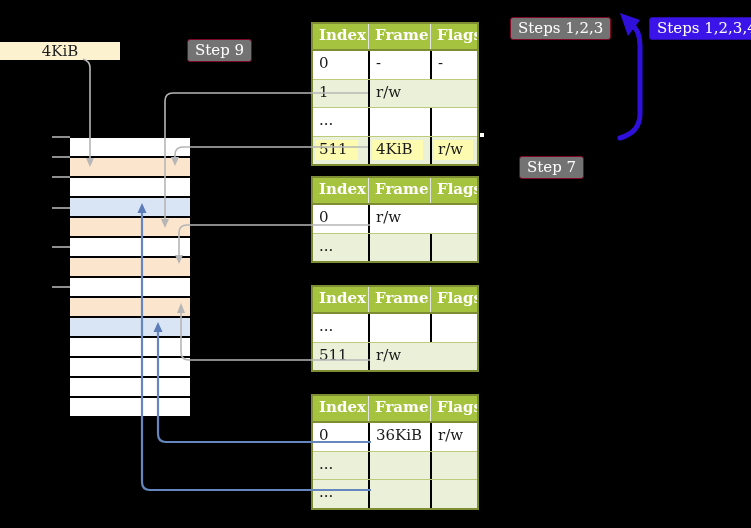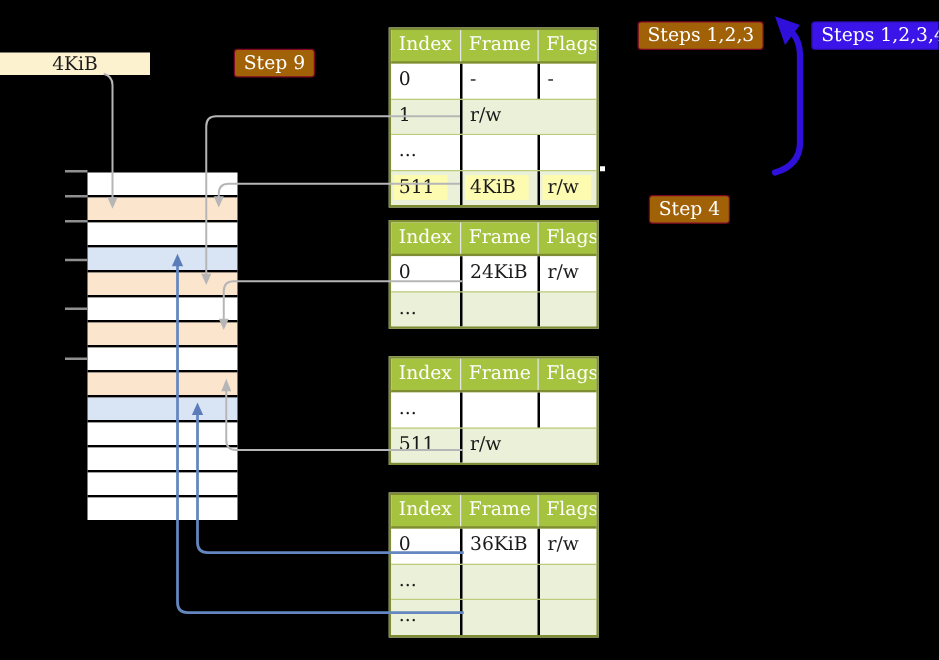--- a/index.html
+++ b/index.html
@@ -6,21 +6,21 @@
   #canvas{position:relative;width:751px;height:528px;background:#000;overflow:hidden;
           font-family:"DejaVu Serif","Liberation Serif",serif;}
 
   
   .frame-label{position:absolute;left:0;top:42px;width:120px;height:18px;background:#fcf2d0;
                color:#1c1c1c;font-size:15px;line-height:18px;text-align:center;}
 
   
   .badge{position:absolute;color:#fff;font-size:15px;line-height:18px;padding:1px 7px 2px;
          border-radius:3px;white-space:nowrap;}
-  .badge.red{background:#a16207;border:1px solid #7d0825;}
+  .badge.red{background:#737373;border:1px solid #7d0825;}
   .badge.blue{background:#3a14e8;border:1px solid #2a0ca8;}
 
   
   #memory-strip{position:absolute;left:70px;top:138px;width:120px;height:278px;
                 display:flex;flex-direction:column;}
   .mrow{flex:1 1 0;border-bottom:2px solid #000;}
   .mrow:last-child{border-bottom:none;}
   .mrow.white{background:#ffffff;}
   .mrow.peach{background:#fce5cd;}
   .mrow.blue{background:#d9e5f5;}
@@ -34,40 +34,40 @@
   .trow.green{background:#ebf1d8;height:27.5px;}
   .trow.white + .trow.green, .trow.green + .trow.white,
   .trow.white + .trow.white, .trow.green + .trow.green{border-top:1px solid #bccb7c;}
   .tcell{box-sizing:border-box;font-size:15px;color:#1a1a1a;padding:3px 0 0 6px;
          overflow:hidden;white-space:nowrap;}
   .tcell.c0{width:55px;}
   .tcell.c1{width:62px;}
   .tcell.c2{width:47px;}
   .trow.white .tcell.c1,.trow.white .tcell.c2,
   .trow.green .tcell.c1,.trow.green .tcell.c2{border-left:2px solid #000;}
-  .hcell{color:#fff;font-weight:normal;padding-top:2px;}
+  .hcell{color:#fff;font-weight:bold;padding-top:2px;}
   .hcell.c1,.hcell.c2{border-left:1px solid #e6e6e6;}
   .hl{display:inline-block;background:#fdfbb0;margin-left:-4px;padding:0 10px 2px 4px;}
 
   
   #overlay{position:absolute;left:0;top:0;width:751px;height:528px;pointer-events:none;}
 
   .stray-dot{position:absolute;left:480px;top:133px;width:4px;height:4px;background:#fff;}
 </style>
 </head>
 <body>
 
 <div id="canvas">
 
   <div class="frame-label">4KiB</div>
 
   <div class="badge red" style="left:187px;top:39px;">Step 9</div>
   <div class="badge red" style="left:510px;top:17px;">Steps 1,2,3</div>
   <div class="badge blue" style="left:649px;top:17px;">Steps 1,2,3,4</div>
-  <div class="badge red" style="left:519px;top:156px;">Step 4</div>
+  <div class="badge red" style="left:519px;top:156px;">Step 7</div>
 
   <div id="memory-strip">
       <div class="mrow white"></div>
       <div class="mrow peach"></div>
       <div class="mrow white"></div>
       <div class="mrow blue"></div>
       <div class="mrow peach"></div>
       <div class="mrow white"></div>
       <div class="mrow peach"></div>
       <div class="mrow white"></div>
@@ -114,21 +114,20 @@
       </div>
     </div>
     <div class="ptable" style="left: 311px; top: 176px;">
       <div class="trow thead">
         <div class="tcell hcell c0">Index</div>
         <div class="tcell hcell c1">Frame</div>
         <div class="tcell hcell c2">Flags</div>
       </div>
       <div class="trow white">
         <div class="tcell c0">0</div>
-        <div class="tcell c1">24KiB</div>
         <div class="tcell c2">r/w</div>
       </div>
       <div class="trow green">
         <div class="tcell c0">...</div>
         <div class="tcell c1"></div>
         <div class="tcell c2"></div>
       </div>
     </div>
     <div class="ptable" style="left: 311px; top: 285px;">
       <div class="trow thead">

